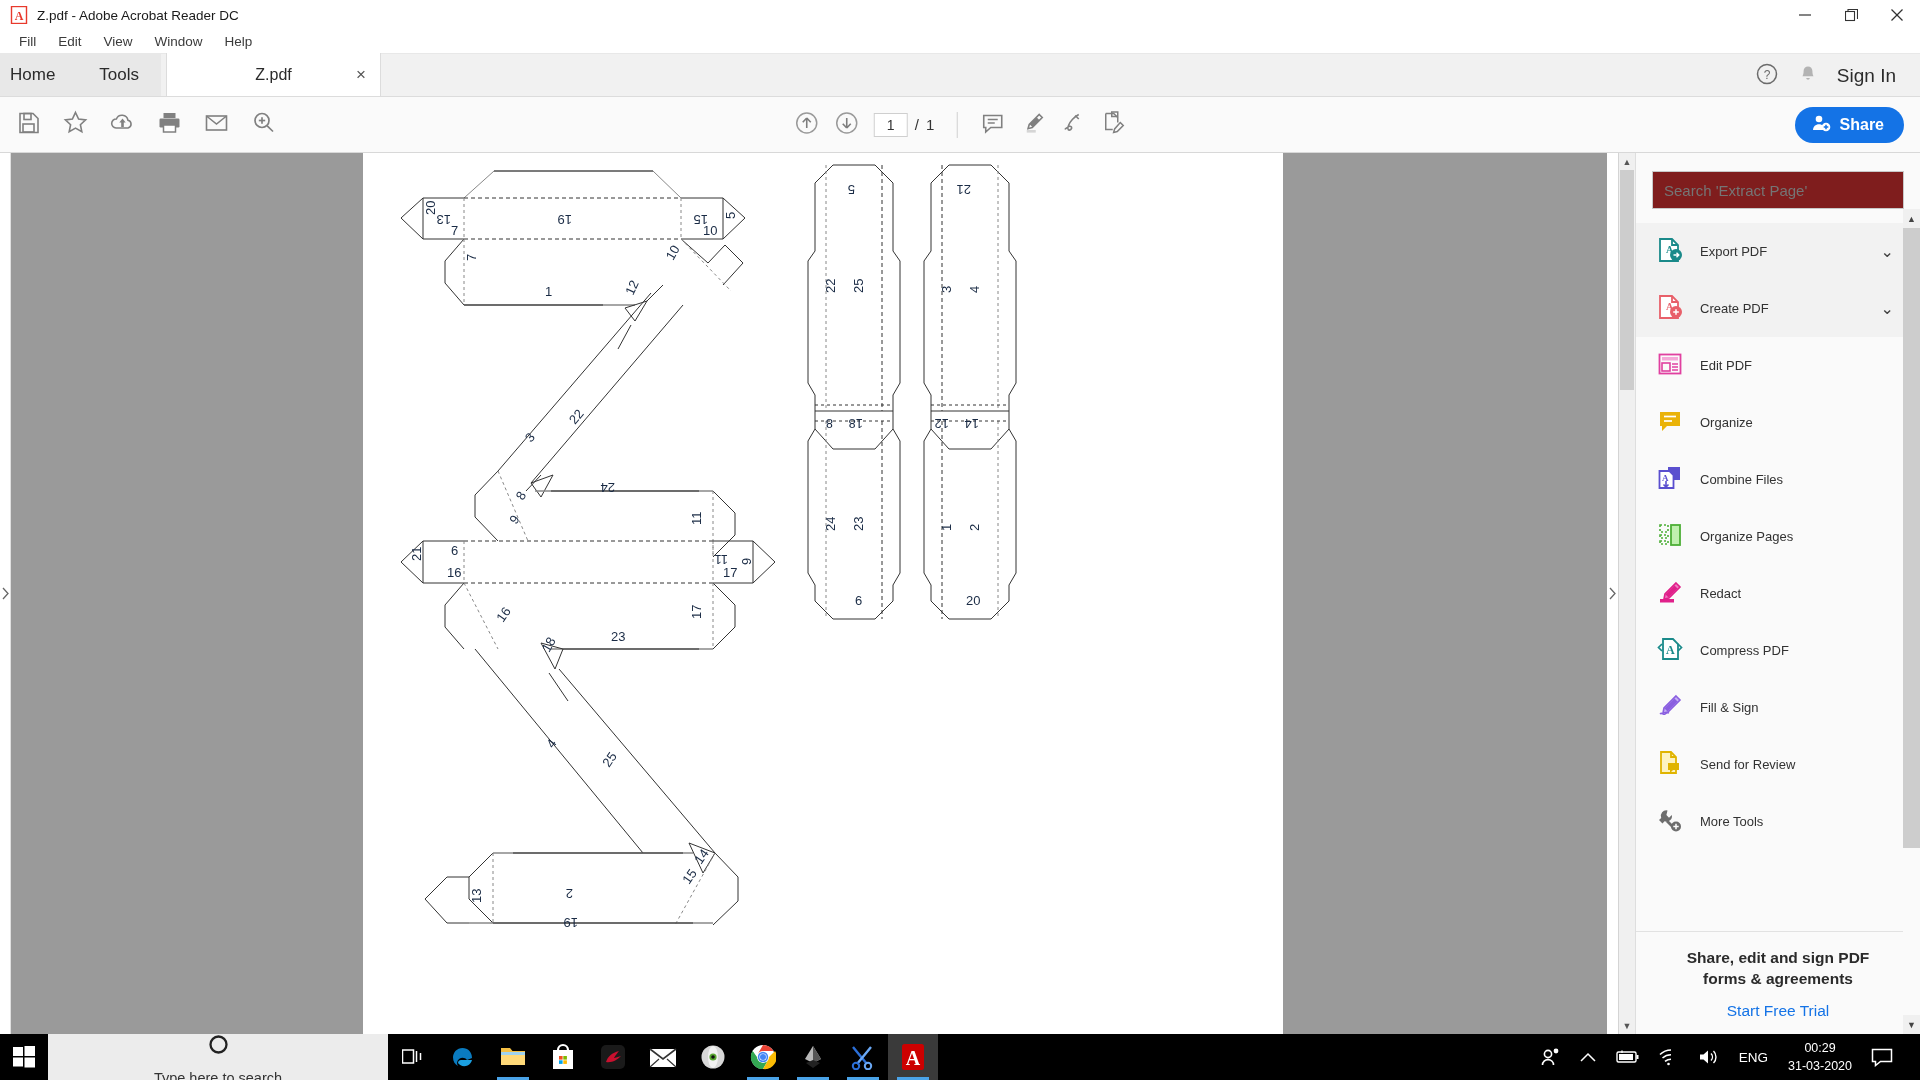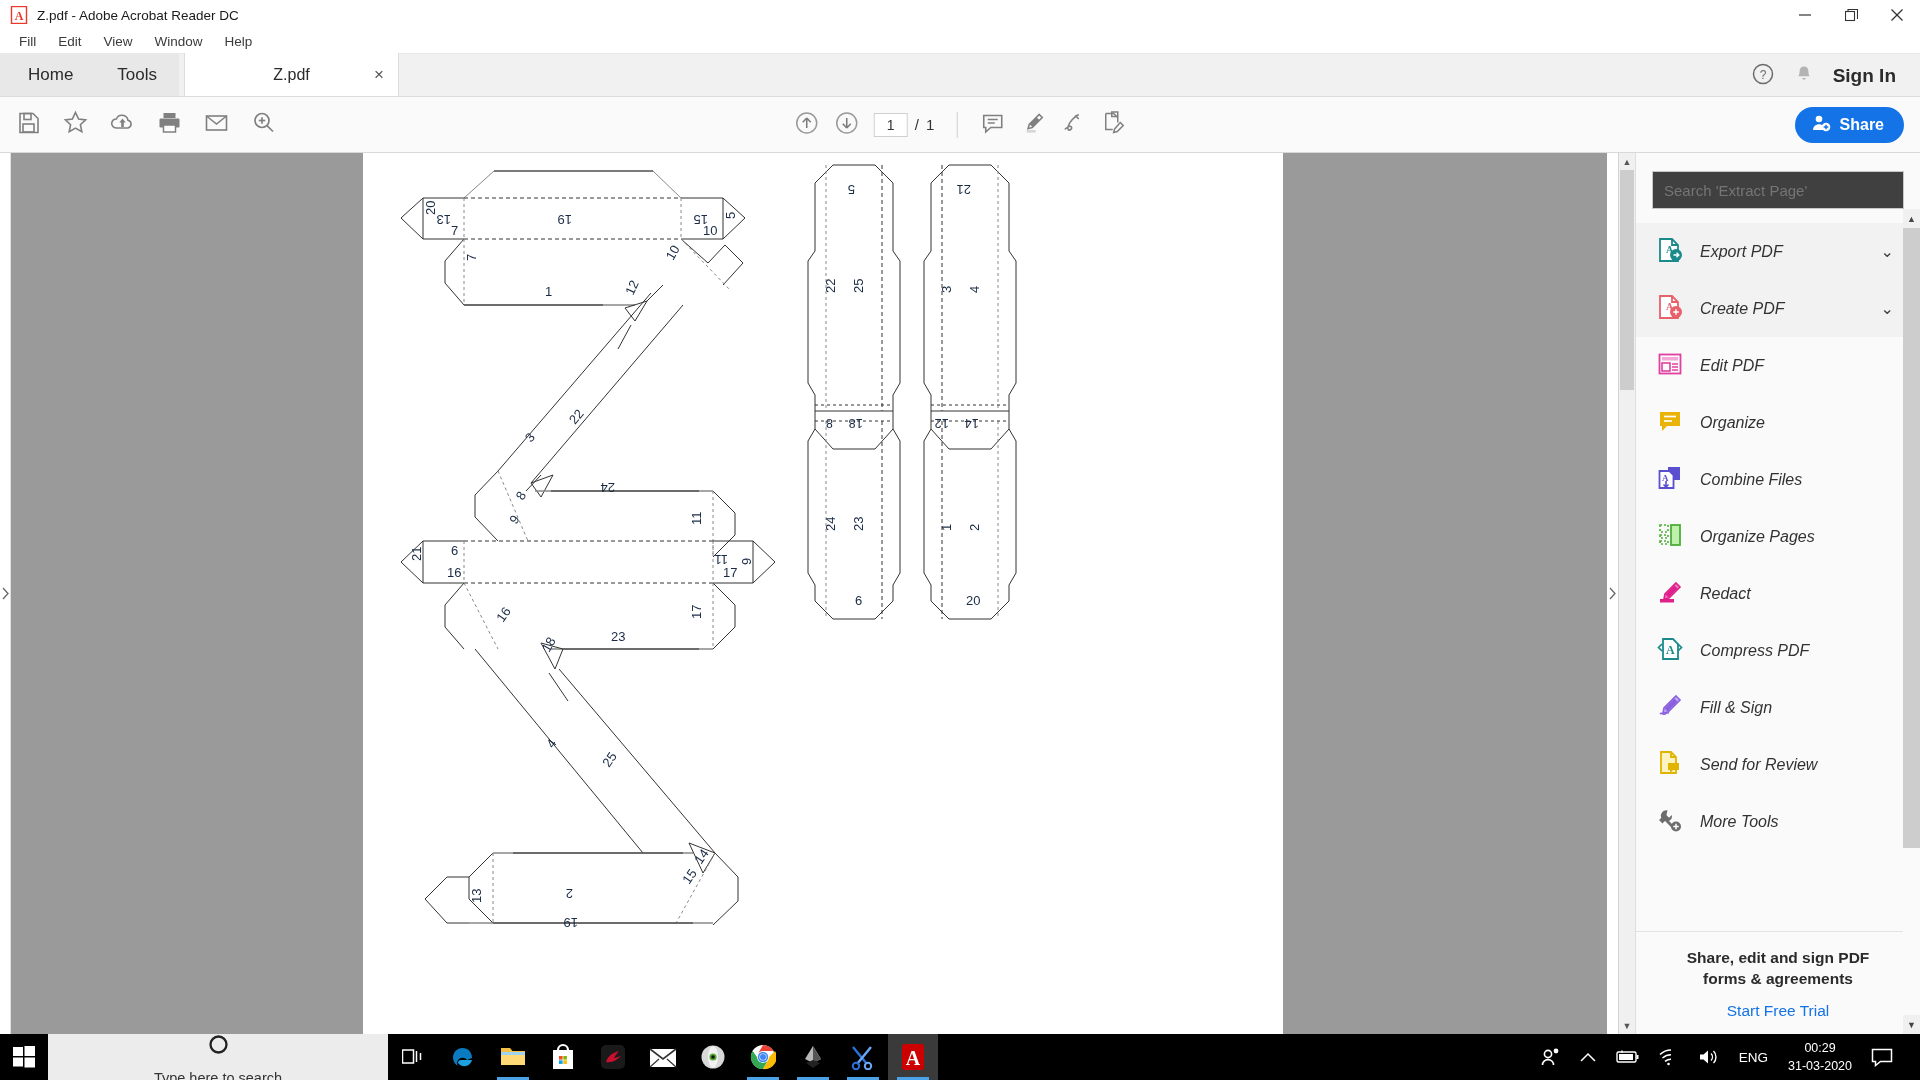--- a/index.html
+++ b/index.html
@@ -13,26 +13,26 @@
   .winbtns { position:absolute; right:0; top:0; height:30px; display:flex; }
   .winbtn { width:46px; height:30px; display:flex; align-items:center; justify-content:center; }
 
   
   .menubar { height:24px; background:#fff; display:flex; align-items:center; padding-left:8px; border-bottom:1px solid #e8e8e8;}
   .menuitem { font-size:13.5px; color:#3b3b3b; padding:2px 11px; }
 
   
   .tabstrip { height:43px; background:#f1f1f1; display:flex; align-items:flex-end; position:relative; border-bottom:1px solid #dcdcdc;}
   .homebtn, .toolsbtn { height:43px; display:flex; align-items:center; padding:0 22px; font-size:17px; color:#2b2b2b; background:#e8e8e8; }
-  .homebtn { padding-left:28px; }
+  .homebtn { padding-left:10px; }
   .doctab { height:43px; width:215px; background:#fff; display:flex; align-items:center; justify-content:center;
             position:relative; margin-left:5px; font-size:16px; color:#2b2b2b; border-left:1px solid #dcdcdc; border-right:1px solid #dcdcdc;}
   .doctab .closex { position:absolute; right:14px; top:50%; transform:translateY(-50%); font-size:17px; color:#555; }
   .tabright { position:absolute; right:0; top:0; height:43px; display:flex; align-items:center; gap:18px; padding-right:24px;}
-  .signin { font-size:19px; color:#2b2b2b; font-weight:700; }
+  .signin { font-size:19px; color:#2b2b2b; font-weight:400; }
 
   
   .toolbar { height:56px; background:#fafafa; border-bottom:1px solid #d8d8d8; display:flex; align-items:center; position:relative; }
   .tool-left { display:flex; align-items:center; gap:20px; padding-left:16px; }
   .tool-center { position:absolute; left:50%; transform:translateX(-50%); display:flex; align-items:center; gap:14px; }
   .tool-sep { width:1px; height:26px; background:#d0d0d0; margin:0 8px; }
   .pagenum { font-size:15px; color:#333; display:flex; align-items:center; gap:7px;}
   .pagebox { border:1px solid #cfcfcf; background:#fff; width:34px; height:24px; text-align:center; font-size:14px; color:#333; line-height:22px;}
   .sharebtn { position:absolute; right:16px; top:50%; transform:translateY(-50%);
               background:#1473e6; color:#fff; border-radius:20px; height:36px; padding:0 20px 0 16px;
@@ -44,25 +44,25 @@
   .viewer { flex:1; background:#9a9a9a; position:relative; overflow:hidden; }
   .page { position:absolute; left:50%; transform:translateX(-50%); top:0; width:920px; height:100%; background:#fff; }
   .vscroll { position:absolute; right:0; top:0; bottom:0; width:17px; background:#f0f0f0; border-left:1px solid #d4d4d4;}
   .vscroll .arrow { height:17px; display:flex; align-items:center; justify-content:center; font-size:9px; color:#555; background:#f0f0f0;}
   .vscroll .thumb { position:absolute; top:17px; left:1px; right:1px; height:220px; background:#cdcdcd; }
   .railarrow { position:absolute; width:11px; top:0; bottom:0; background:#fff; display:flex; align-items:center; justify-content:center;}
 
   
   .rightpanel { width:285px; background:#fafafa; border-left:1px solid #dedede; position:relative; display:flex; flex-direction:column;}
   .searchwrap { padding:18px 16px 8px 16px; }
-  .searchbox { width:100%; height:38px; border:1px solid #c8c8c8; background:#404040; font-size:15px; color:#999; padding:0 11px; font-family:"Liberation Sans",sans-serif;}
+  .searchbox { width:100%; height:38px; border:1px solid #c8c8c8; background:#7f1d1d; font-size:15px; color:#999; padding:0 11px; font-family:"Liberation Sans",sans-serif;}
   .toollist { flex:1; overflow:hidden; padding-top:6px; }
   .toolrow { height:57px; display:flex; align-items:center; padding-left:20px; gap:16px; position:relative; }
   .toolrow.hl { background:#f2f2f2; }
-  .toolrow .lbl { font-size:16px; color:#323232;font-style:italic; }
+  .toolrow .lbl { font-size:13px; color:#323232; }
   .toolrow .chev { position:absolute; right:26px; font-size:16px; color:#444; }
   .panelfoot { border-top:1px solid #e2e2e2; padding:16px 18px 14px 18px; text-align:center;}
   .panelfoot .pf1 { font-size:15.5px; color:#2b2b2b; font-weight:600; line-height:1.35;}
   .panelfoot .pf2 { font-size:15.5px; color:#1473e6; margin-top:12px;}
   .panelscroll { position:absolute; right:0; top:56px; width:17px; bottom:0; }
   .ps-up, .ps-dn { height:19px; background:#f0f0f0; display:flex; align-items:center; justify-content:center; font-size:9px; color:#444;}
   .ps-track { position:absolute; top:19px; bottom:19px; left:0; right:0; background:#fafafa;}
   .ps-thumb { position:absolute; top:19px; left:0; right:0; height:620px; background:#cdcdcd;}
 
   

